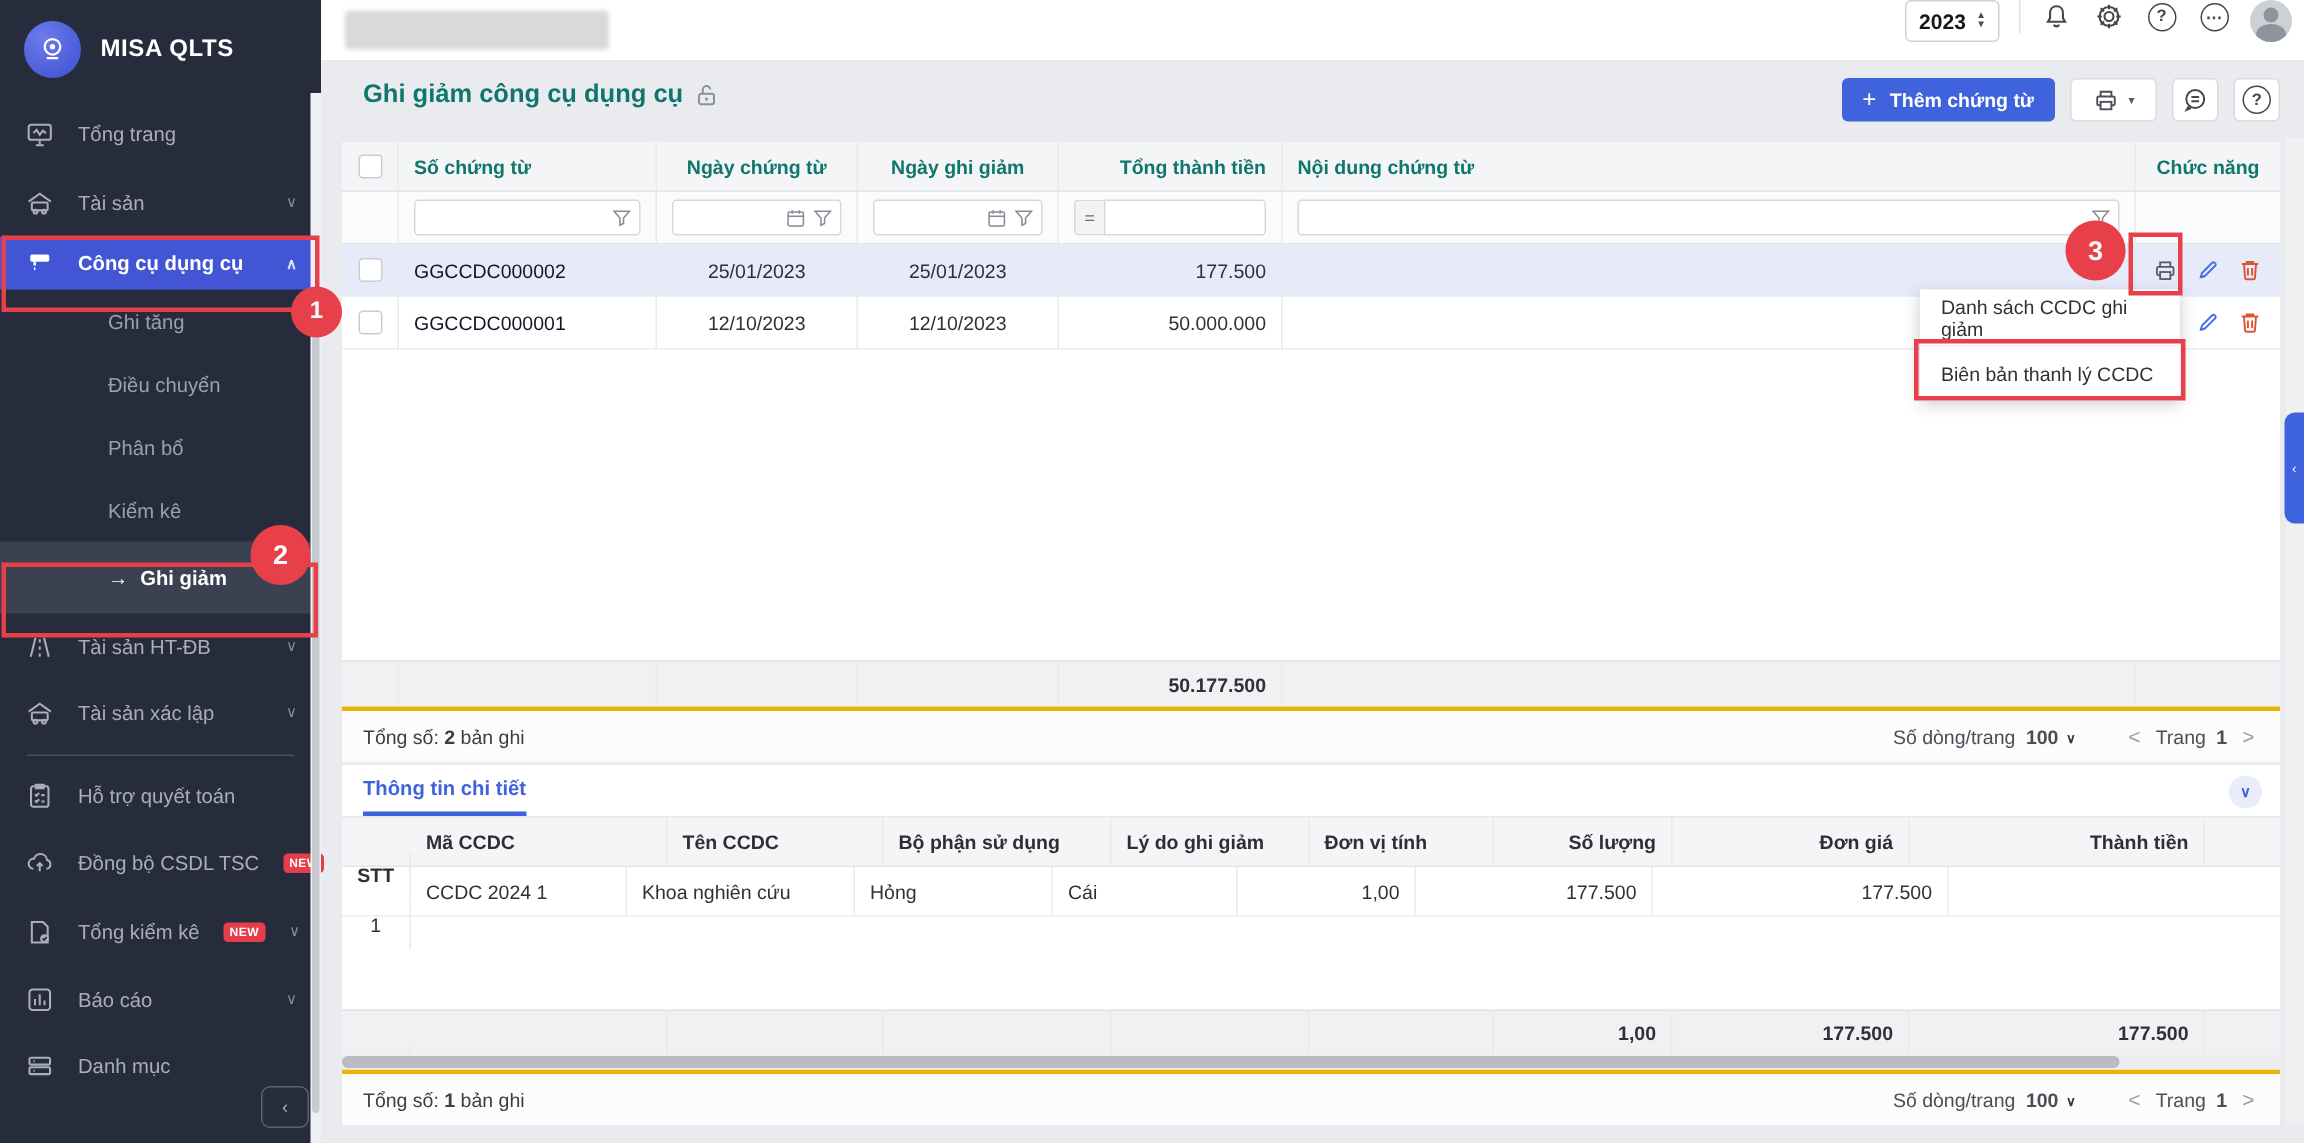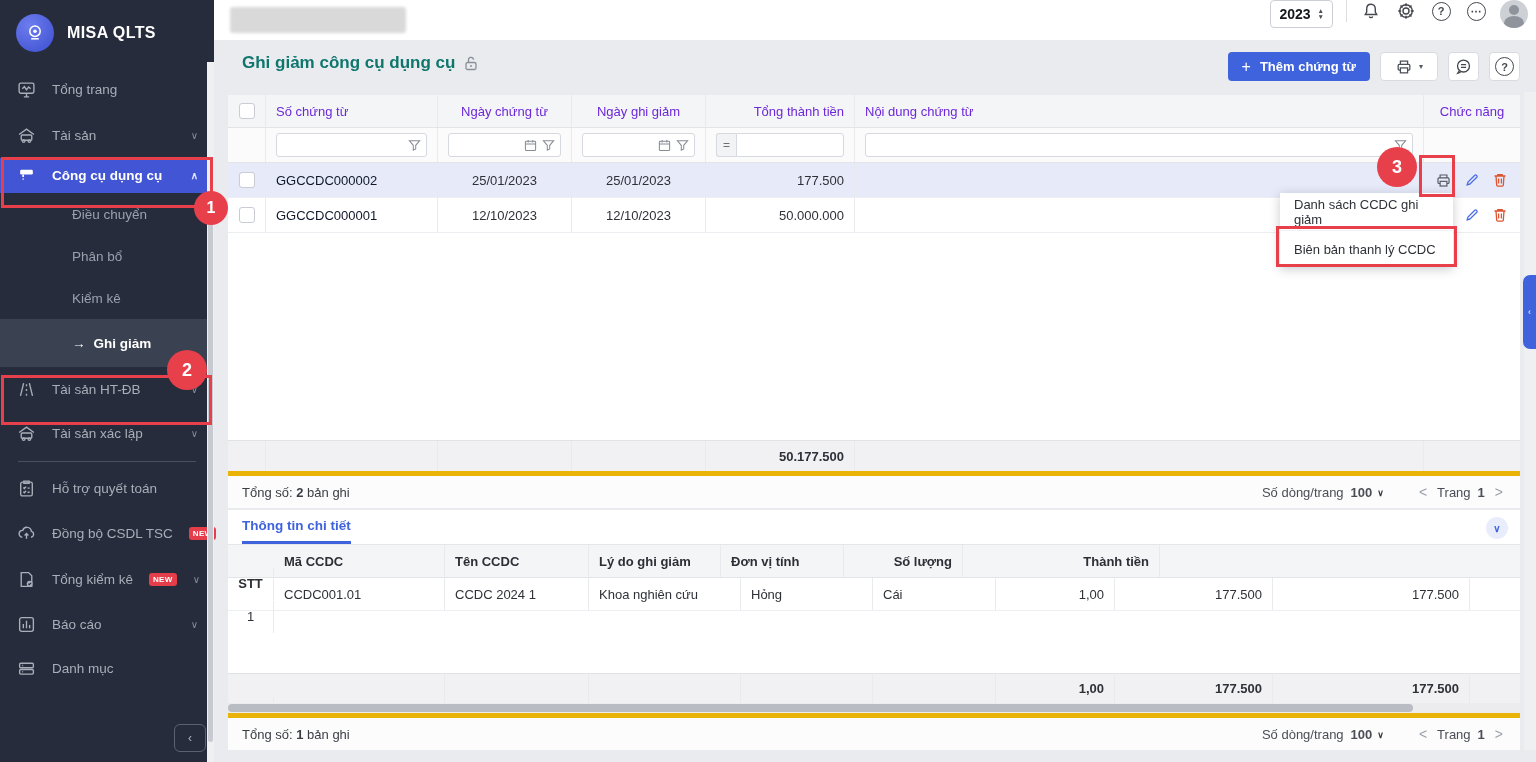--- a/index.html
+++ b/index.html
@@ -46,21 +46,21 @@
   .btn-add { background:#3e63dc; color:#fff; font-size:13px; font-weight:bold; height:29px; padding:0 14px; border-radius:4px; display:flex; align-items:center; gap:9px; border:none; cursor:pointer; font-family:inherit; }
   .btn-add .plus { font-size:16px; font-weight:normal; }
   .btn-white { background:#fff; border:1px solid #d8dbe0; border-radius:4px; height:29px; display:flex; align-items:center; justify-content:center; gap:6px; cursor:pointer; }
   .btn-print { width:58px; }
   .btn-sq { width:31px; }
   .caret { font-size:8px; color:#55585f; }
 
   
   .main-card { position:absolute; left:228px; top:95px; width:1292px; height:413px; background:#fff; display:flex; flex-direction:column; z-index:5; }
   .trow { display:flex; align-items:center; width:100%; }
-  .t-header { height:33px; background:#f4f5f6; border-bottom:1px solid #e2e4e8; font-weight:normal; color:#6d28d9;align-items:flex-end; }
+  .t-header { height:33px; background:#f4f5f6; border-bottom:1px solid #e2e4e8; font-weight:bold; color:#0f766e;align-items:flex-end; }
   .t-filter { height:35px; background:#fbfbfc; border-bottom:1px solid #e2e4e8; }
   .t-row { height:35px; border-bottom:1px solid #eceef1; cursor:pointer; }
   .t-row.selected { background:#e7eaf9; }
   .t-spacer { flex:1; }
   .t-totals { height:31px; background:#f1f1f3; border-top:1px solid #e0e2e6; font-weight:bold; }
   .cell { padding:0 10px; height:100%; display:flex; align-items:center; overflow:hidden; white-space:nowrap; }
   .bdr { border-right:1px solid #e8eaed; }
   .c-cb { width:38px; justify-content:center; }
   .c-doc { width:172px; }
   .c-date1 { width:134px; justify-content:center; }
@@ -69,21 +69,21 @@
   .c-content { flex:1; }
   .c-act { width:96px; justify-content:center; gap:9px; }
   .checkbox { width:16px; height:16px; border:1.5px solid #c9ccd3; border-radius:3px; background:#fff; cursor:pointer; }
   .f-input { height:24px; border:1px solid #d6d9df; border-radius:3px; background:#fff; flex:1; display:flex; align-items:center; justify-content:flex-end; padding:0 5px; gap:5px; cursor:text; }
   .eq-box { height:24px; width:20px; border:1px solid #d6d9df; border-right:none; border-radius:3px 0 0 3px; background:#f2f3f5; display:flex; align-items:center; justify-content:center; color:#6a6e77; font-size:12px; }
   .f-input.joined { border-radius:0 3px 3px 0; }
   .doc-link { color:#0f172a; cursor:pointer; }
   .num { font-variant-numeric:tabular-nums; }
   .act-ico { width:22px; height:22px; display:flex; align-items:center; justify-content:center; cursor:pointer; }
 
-  .t-pag, .d-footer { height:37px; display:flex; align-items:center; justify-content:space-between; padding:0 14px; background:#fcfcfd; border-top:5px solid #eab308; color:#3a3d44; }
+  .t-pag, .d-footer { height:37px; display:flex; align-items:center; justify-content:space-between; padding:0 14px; background:#fcfcfd; border-top:3px solid #eab308; color:#3a3d44; }
   .pag-right { display:flex; align-items:flex-end; gap:7px; color:#4b4e56; }
   .pag-chev { color:#9aa0a8; font-size:14px; padding:0 3px; cursor:pointer; }
   .bold { font-weight:bold; }
   .rpp { display:flex; align-items:center; gap:5px; cursor:pointer; }
   .rpp .chevdn { font-size:9px; color:#33363d; font-weight:bold; }
   .pag-gap { width:18px; }
 
   
   .detail-card { position:absolute; left:228px; top:510px; width:1292px; height:240px; background:#fff; display:flex; flex-direction:column; z-index:5; }
   .d-tabrow { height:35px; display:flex; align-items:center; padding:0 14px; border-bottom:1px solid #e4e6ea; position:relative; flex:none; }
@@ -170,20 +170,23 @@
           <rect x="3" y="3.5" width="12" height="4.5" rx="1.2" fill="#fff"></rect>
           <path d="M5.8 8v2.4" stroke="#fff" stroke-width="1.6"></path>
           <path d="M5.8 11.2c-.7.9-.7 2.2 0 2.2s.7-1.3 0-2.2z" fill="#fff"></path>
         </svg>
     </span>
     <span class="sb-label">Công cụ dụng cụ</span>
     <span class="chev">∧</span>
   </div>
 
   <div class="sub-item">
+      <span>Ghi tăng</span>
+    </div>
+  <div class="sub-item">
       <span>Điều chuyển</span>
     </div>
   <div class="sub-item">
       <span>Phân bổ</span>
     </div>
   <div class="sub-item">
       <span>Kiểm kê</span>
     </div>
   <div class="sub-item active">
     <span>→</span>
@@ -518,30 +521,31 @@
     <div class="d-tab">Thông tin chi tiết</div>
     <div class="d-collapse">
       <span>∨</span>
     </div>
   </div>
 
   <div class="trow d-header">
     <div class="cell dc-stt bdr">STT</div>
     <div class="cell dc-code bdr">Mã CCDC</div>
     <div class="cell dc-name bdr">Tên CCDC</div>
+    <div class="cell dc-dept bdr">Bộ phận sử dụng</div>
     <div class="cell dc-reason bdr">Lý do ghi giảm</div>
     <div class="cell dc-unit bdr">Đơn vị tính</div>
     <div class="cell dc-qty bdr">Số lượng</div>
+    <div class="cell dc-price bdr">Đơn giá</div>
     <div class="cell dc-amt bdr">Thành tiền</div>
     <div class="cell dc-rest"></div>
   </div>
 
   <div class="trow d-row">
     <div class="cell dc-stt bdr">1</div>
-    <div class="cell dc-code bdr">CCDC001.01</div>
     <div class="cell dc-name bdr">CCDC 2024 1</div>
     <div class="cell dc-dept bdr">Khoa nghiên cứu</div>
     <div class="cell dc-reason bdr">Hỏng</div>
     <div class="cell dc-unit bdr">Cái</div>
     <div class="cell dc-qty bdr num">1,00</div>
     <div class="cell dc-price bdr num">177.500</div>
     <div class="cell dc-amt bdr num">177.500</div>
     <div class="cell dc-rest"></div>
   </div>
 

